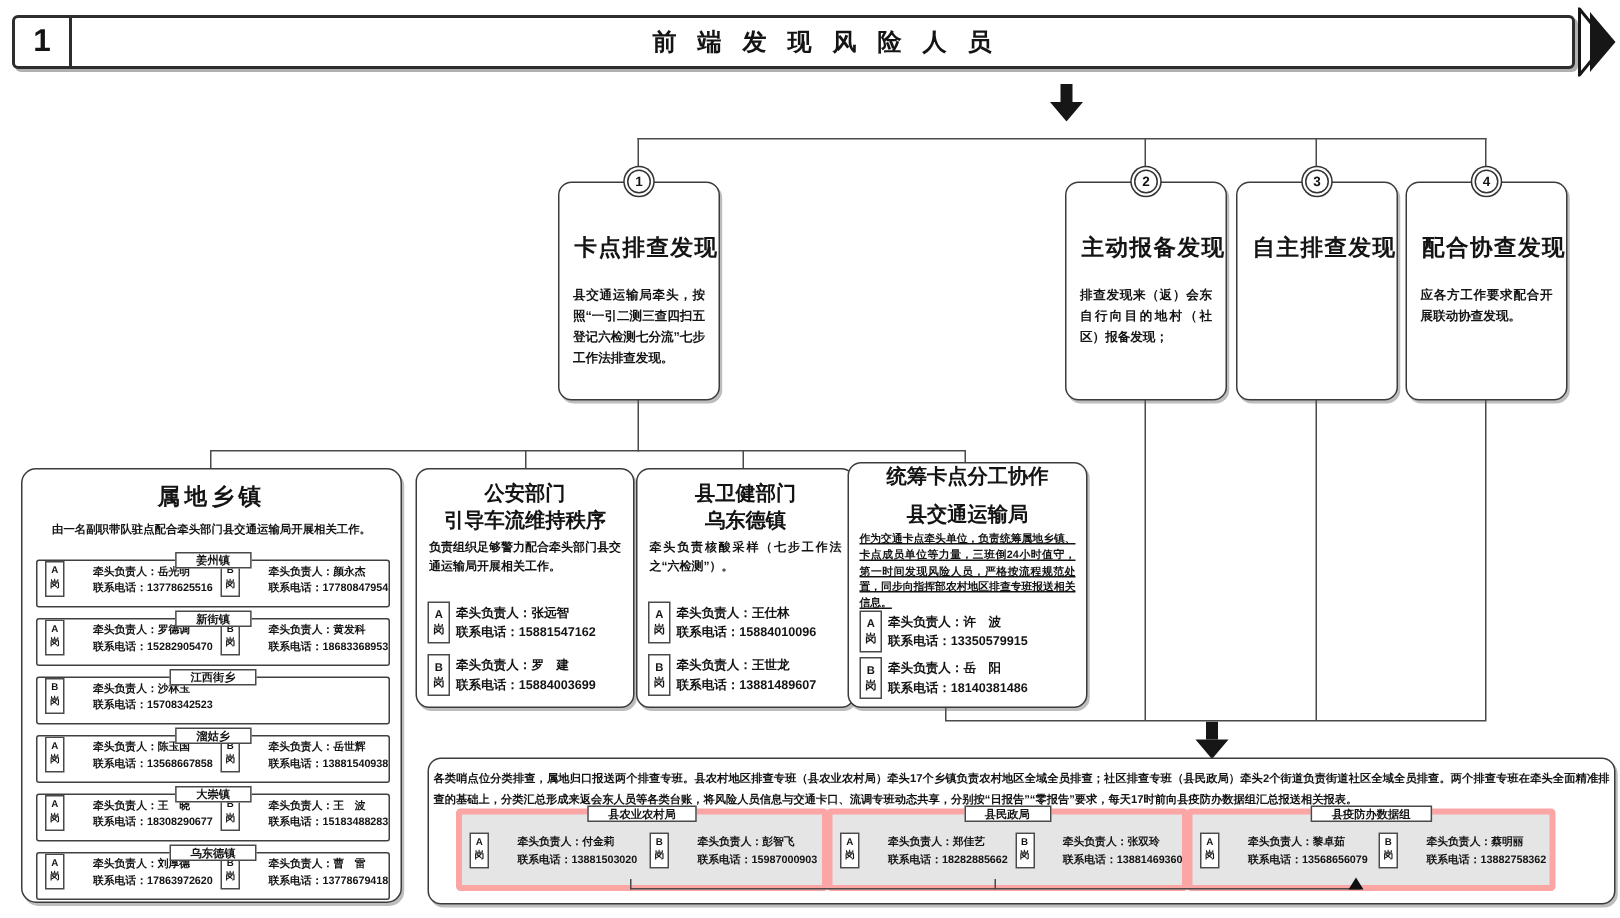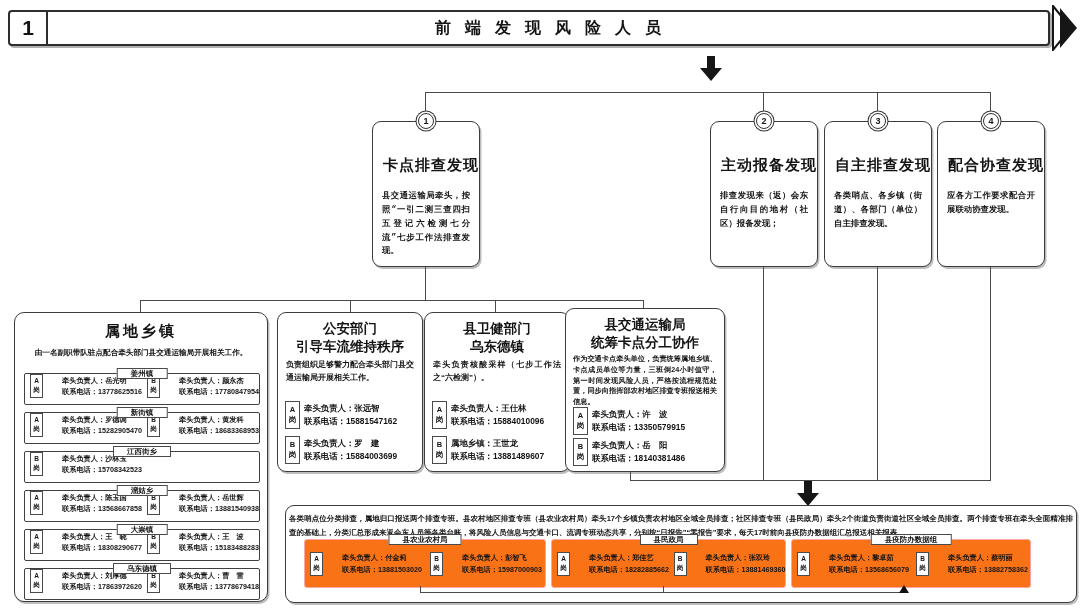--- a/index.html
+++ b/index.html
@@ -18,53 +18,53 @@
   .darr{position:absolute;width:24px;height:25px;}
   .uarr{position:absolute;width:0;height:0;border-left:5px solid transparent;border-right:5px solid transparent;
         border-bottom:8px solid #111;}
   
   .dbox{position:absolute;width:106px;height:144px;border:1.5px solid #3c3c3c;border-radius:9px;background:#fff;
         box-shadow:1.5px 2px 0 rgba(90,90,90,.4);}
   .cnum{position:absolute;top:-9px;left:50%;transform:translateX(-50%);width:14px;height:14px;border:1px solid #333;
         border-radius:50%;background:#fff;font-size:9px;font-weight:700;display:flex;align-items:center;
         justify-content:center;box-shadow:0 0 0 1.5px #fff,0 0 0 2.5px #333;}
   .dtitle{margin-top:34px;text-align:right;font-size:15px;font-weight:700;letter-spacing:1px;}
-  .dbody{margin:15px 9px 0;font-size:8.4px;font-weight:600;line-height:1.65;text-align:justify;font-family:Liberation Mono, monospace;}
+  .dbody{margin:15px 9px 0;font-size:8.4px;font-weight:600;line-height:1.65;text-align:justify;}
   
   .tpanel{position:absolute;left:14px;top:312px;width:252px;height:288px;border:1.5px solid #3c3c3c;
           border-radius:10px;background:#fff;box-shadow:1.5px 2px 0 rgba(90,90,90,.4);}
   .ptitle{margin-top:9px;text-align:center;font-size:15px;font-weight:700;letter-spacing:3px;}
   .psub{margin-top:7px;text-align:center;font-size:7.6px;font-weight:700;white-space:nowrap;}
   .trows{position:absolute;left:9px;right:7px;top:60px;}
   .trow{position:relative;height:30px;border:1px solid #404040;border-radius:2px;margin-bottom:7px;
         display:flex;align-items:flex-start;background:#fff;}
   .ttab{position:absolute;top:-6px;left:50%;transform:translateX(-50%);background:#fff;border:1px solid #4a4a4a;
         font-size:7.5px;font-weight:700;line-height:9px;padding:0 13px;white-space:nowrap;z-index:2;}
   .thalf{width:50%;display:flex;align-items:center;gap:3px;padding-left:5px;box-sizing:border-box;}
   .tmk{width:11px;height:22px;border:1px solid #4a4a4a;display:flex;flex-direction:column;align-items:center;
        justify-content:center;font-size:6.5px;font-weight:700;line-height:1.35;flex:none;background:#fff;}
   .tlines{font-size:7.2px;font-weight:700;line-height:1.55;white-space:nowrap;margin-left:16px;}
   
   .dept{position:absolute;border:1.5px solid #3c3c3c;border-radius:9px;background:#fff;
         box-shadow:1.5px 2px 0 rgba(90,90,90,.4);}
   .dept-t{font-size:13.5px;font-weight:700;text-align:center;line-height:1.3;}
   .dept-t1{margin-top:7px;}
   .dept-body{margin:4px 8px 0;font-size:8px;font-weight:600;line-height:1.6;text-align:justify;}
-  .dept-body.small{font-size:7.2px;line-height:1.5;margin:3px 7px 0;}
+  .dept-body.small{font-size:7.2px;line-height:1.5;margin:3px 7px 0;text-decoration:underline;}
   .contacts{position:absolute;left:7px;right:3px;bottom:7px;display:flex;flex-direction:column;gap:7px;}
   .contacts.tight{gap:3px;bottom:5px;}
   .centry{display:flex;align-items:center;gap:4px;}
   .cmk{width:13px;height:26px;border:1px solid #4a4a4a;display:flex;flex-direction:column;align-items:center;
        justify-content:center;font-size:7.5px;font-weight:700;line-height:1.4;flex:none;background:#fff;}
   .clines{font-size:8.4px;font-weight:700;line-height:1.55;white-space:nowrap;}
   
   .bpanel{position:absolute;left:285px;top:505px;width:790px;height:96px;border:1.5px solid #3c3c3c;
           border-radius:9px;background:#fff;box-shadow:1.5px 2px 0 rgba(90,90,90,.4);}
   .bpara{margin:6px 3px 0;font-size:7.5px;font-weight:600;line-height:1.8;text-align:justify;}
-  .bgroup{position:absolute;top:33px;height:47px;border:1px solid #fca5a5;border-radius:3px;background:#f97316;
+  .bgroup{position:absolute;top:33px;height:47px;border:4px solid #fca5a5;border-radius:3px;background:#e5e5e5;
           display:flex;align-items:center;}
 </style>
 </head>
 <body>
 
 <div class="canvas">
 
   <div class="ln" style="left:425px;top:92px;width:566px;height:1px"></div>
   <div class="ln" style="left:425px;top:92px;width:1px;height:29px"></div>
   <div class="ln" style="left:763px;top:92px;width:1px;height:29px"></div>
@@ -112,21 +112,20 @@
     <div class="dbody">县交通运输局牵头，按照“一引二测三查四扫五登记六检测七分流”七步工作法排查发现。</div>
   </div>
   <div class="dbox" style="left:710px;top:121px">
     <div class="cnum">2</div>
     <div class="dtitle">主动报备发现</div>
     <div class="dbody">排查发现来（返）会东自行向目的地村（社区）报备发现；</div>
   </div>
   <div class="dbox" style="left:824px;top:121px">
     <div class="cnum">3</div>
     <div class="dtitle">自主排查发现</div>
-    <div class="dbody">各类哨点、各乡镇（街道）、各部门（单位）自主排查发现。</div>
   </div>
   <div class="dbox" style="left:937px;top:121px">
     <div class="cnum">4</div>
     <div class="dtitle">配合协查发现</div>
     <div class="dbody">应各方工作要求配合开展联动协查发现。</div>
   </div>
 
   <div class="tpanel">
     <div class="ptitle">属地乡镇</div>
     <div class="psub">由一名副职带队驻点配合牵头部门县交通运输局开展相关工作。</div>
@@ -311,30 +310,30 @@
             <div>牵头负责人：王仕林</div>
             <div>联系电话：15884010096</div>
           </div>
       </div>
       <div class="centry">
         <div class="cmk">
             <span>B</span>
             <span>岗</span>
           </div>
         <div class="clines">
-            <div>属地乡镇：王世龙</div>
+            <div>牵头负责人：王世龙</div>
             <div>联系电话：13881489607</div>
           </div>
       </div>
     </div>
   </div>
 
   <div class="dept" style="left:565px;top:308px;width:158px;height:162px">
+    <div class="dept-t">统筹卡点分工协作</div>
     <div class="dept-t dept-t1">县交通运输局</div>
-    <div class="dept-t">统筹卡点分工协作</div>
     <div class="dept-body small">作为交通卡点牵头单位，负责统筹属地乡镇、卡点成员单位等力量，三班倒24小时值守，第一时间发现风险人员，严格按流程规范处置，同步向指挥部农村地区排查专班报送相关信息。</div>
     <div class="contacts tight">
       <div class="centry">
         <div class="cmk">
             <span>A</span>
             <span>岗</span>
           </div>
         <div class="clines">
             <div>牵头负责人：许　波</div>
             <div>联系电话：13350579915</div>

